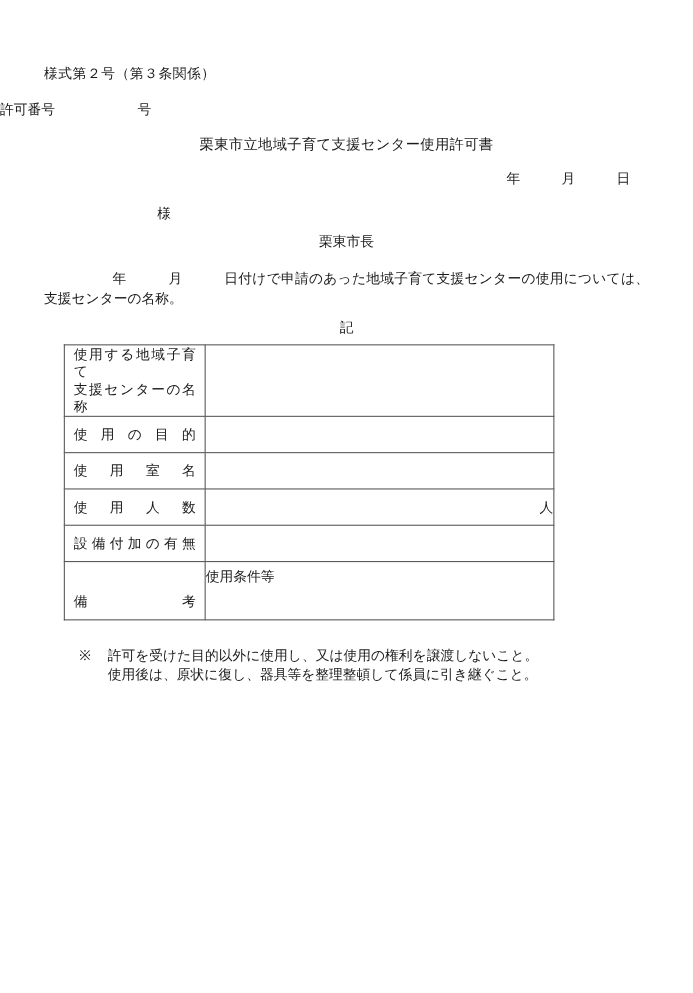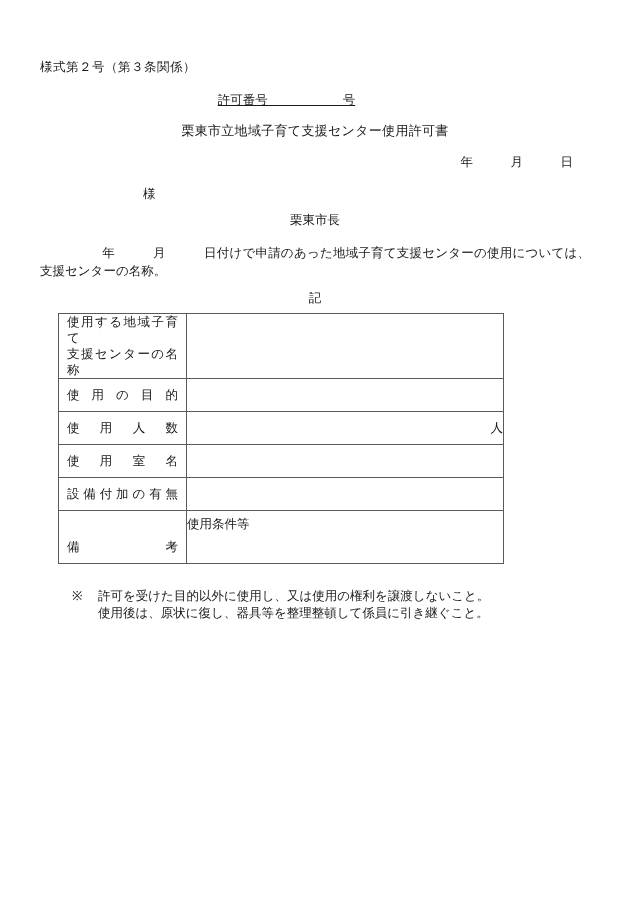--- a/index.html
+++ b/index.html
@@ -26,24 +26,23 @@
     top: 59px;
     font-size: 12.5px;
     letter-spacing: 0.5px;
     white-space: pre;
   }
   .permit-no {
     position: absolute;
     left: 0;
     right: 57px;
     top: 92px;
-    text-align: center;
-    font-size: 12.5px;
-    white-space: pre;
-    text-decoration: underline;
+    text-align: left;
+    font-size: 12.5px;
+    white-space: pre;
   }
   .doc-title {
     position: absolute;
     left: 0;
     right: 0;
     top: 122px;
     text-align: center;
     font-size: 13px;
     letter-spacing: 0.3px;
     white-space: pre;
@@ -210,30 +209,30 @@
 
       <tr>
         <td class="lbl-cell">
           <div class="lbl-inner">使用の目的</div>
         </td>
         <td class="val-cell"></td>
       </tr>
 
       <tr>
         <td class="lbl-cell">
+          <div class="lbl-inner">使用室名</div>
+        </td>
+        <td class="val-cell"></td>
+      </tr>
+
+      <tr>
+        <td class="lbl-cell">
           <div class="lbl-inner">使用人数</div>
         </td>
         <td class="val-cell people-val">人</td>
-      </tr>
-
-      <tr>
-        <td class="lbl-cell">
-          <div class="lbl-inner">使用室名</div>
-        </td>
-        <td class="val-cell"></td>
       </tr>
 
       <tr>
         <td class="lbl-cell">
           <div class="lbl-inner">設備付加の有無</div>
         </td>
         <td class="val-cell"></td>
       </tr>
 
       <tr class="row-remarks">

